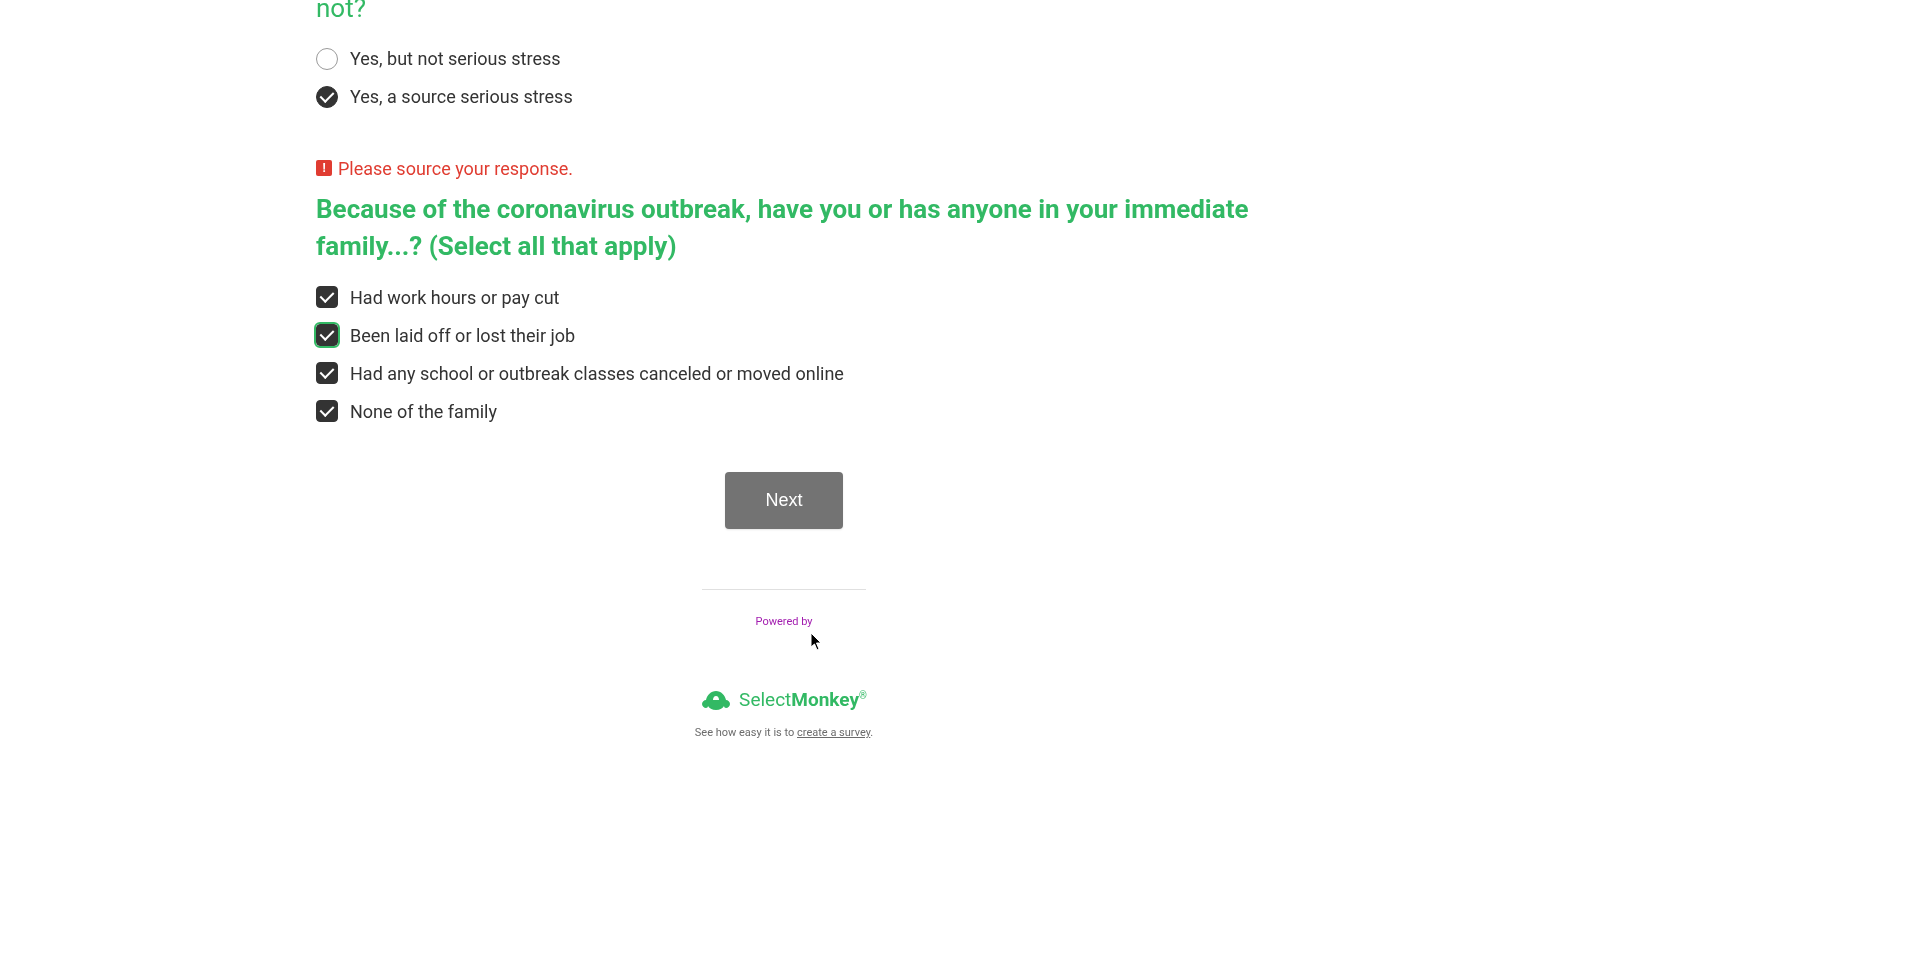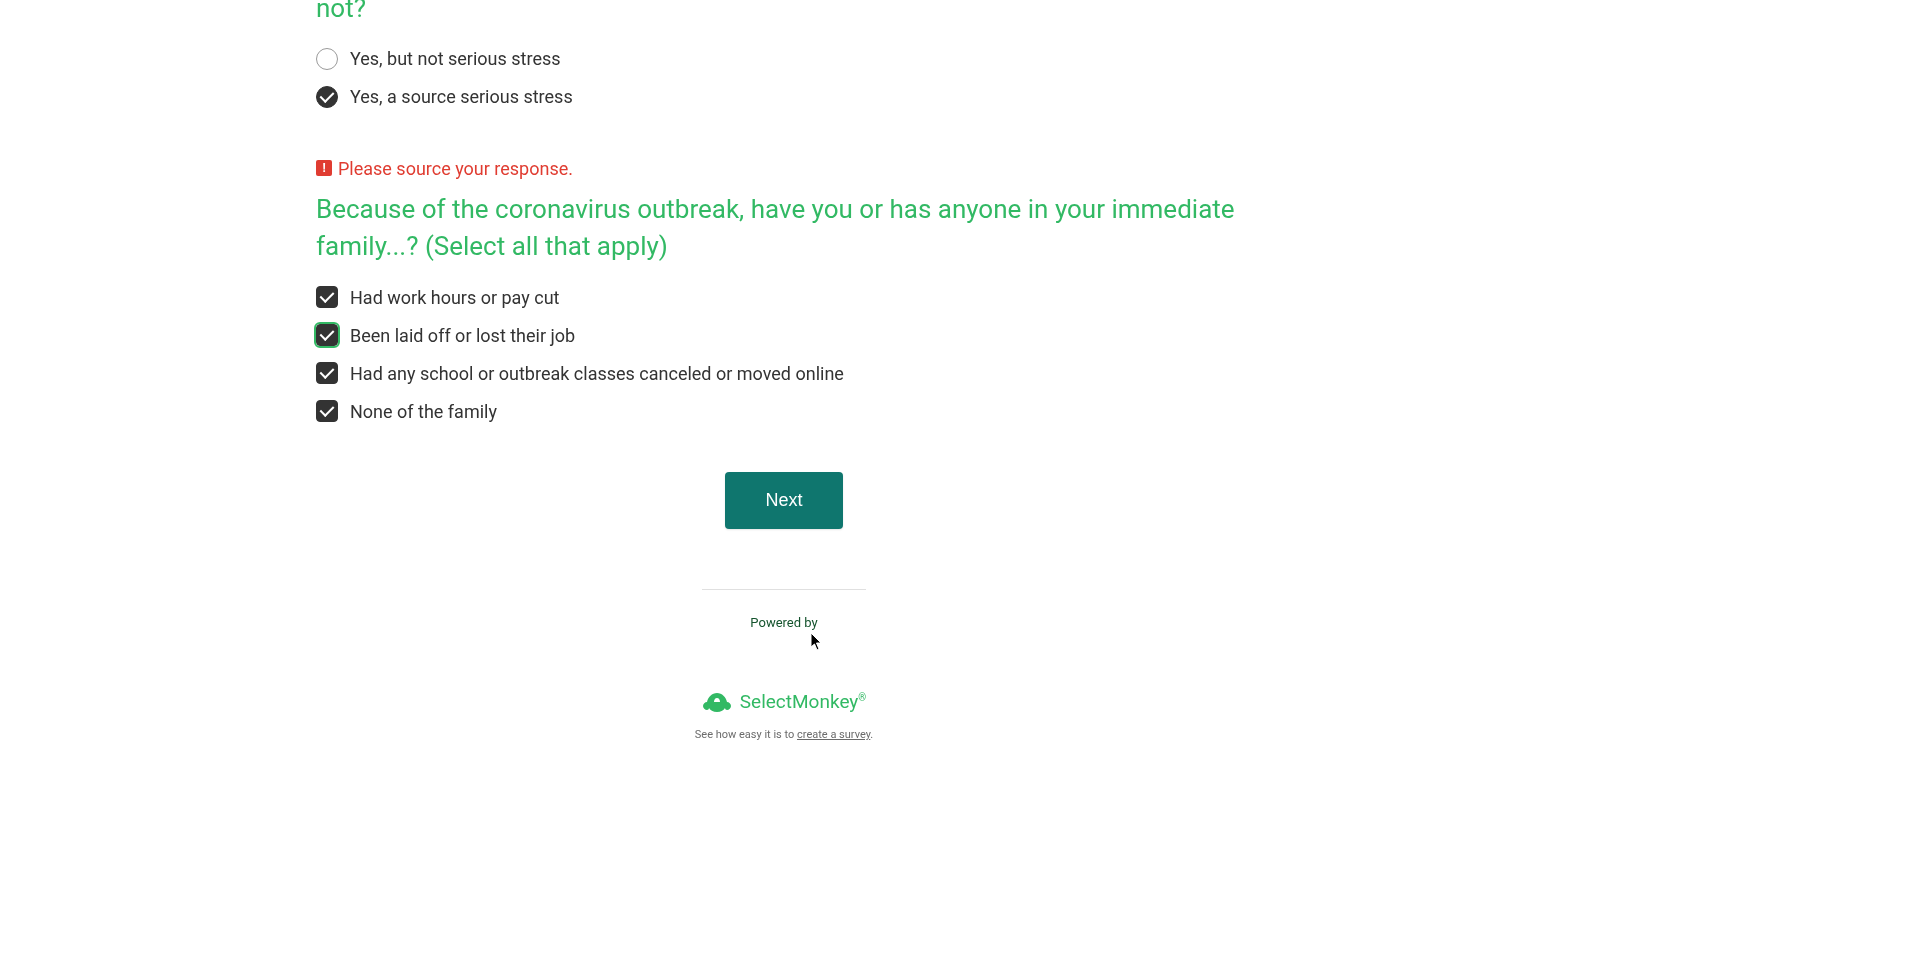--- a/index.html
+++ b/index.html
@@ -18,21 +18,21 @@
 
     .survey-container {
       max-width: 936px;
       margin-left: 316px;
       padding-top: 0;
     }
 
     .question-title {
       color: #32b964;
       font-size: 26px;
-      font-weight: 400;
+      font-weight: 700;
       line-height: 1.45;
       margin-bottom: 20px;
     }
 
     .question-title-partial {
       color: #32b964;
       font-size: 26px;
       font-weight: 400;
       line-height: 1.45;
       margin-bottom: 20px;
@@ -142,21 +142,21 @@
     }
 
     .next-button-container {
       display: flex;
       justify-content: center;
       margin-top: 50px;
       margin-bottom: 60px;
     }
 
     .next-button {
-      background: #0f766e;
+      background: #737373;
       color: white;
       border: none;
       padding: 18px 40px;
       font-size: 18px;
       border-radius: 4px;
       cursor: pointer;
       min-width: 110px;
       box-shadow: 0 1px 2px rgba(0,0,0,0.1);
     }
 
@@ -169,41 +169,41 @@
       margin-bottom: 60px;
     }
 
     .footer-wide {
       text-align: center;
       max-width: 936px;
       margin-left: 316px;
     }
 
     .powered-by {
-      font-size: 13px;
-      color: #14532d;
+      font-size: 11px;
+      color: #a21caf;
       margin-bottom: 8px;
     }
 
     .logo-container {
       display: flex;
       align-items: center;
       justify-content: center;
       gap: 8px;
       margin-bottom: 15px;
     }
 
     .logo-text {
       color: #32b964;
       font-size: 19px;
       font-weight: 400;
     }
 
     .logo-text .bold {
-      font-weight: 400;
+      font-weight: 700;
       margin-top: 44px;
     }
 
     .trademark {
       color: #32b964;
       font-size: 10px;
       vertical-align: super;
     }
 
     .footer-text {

